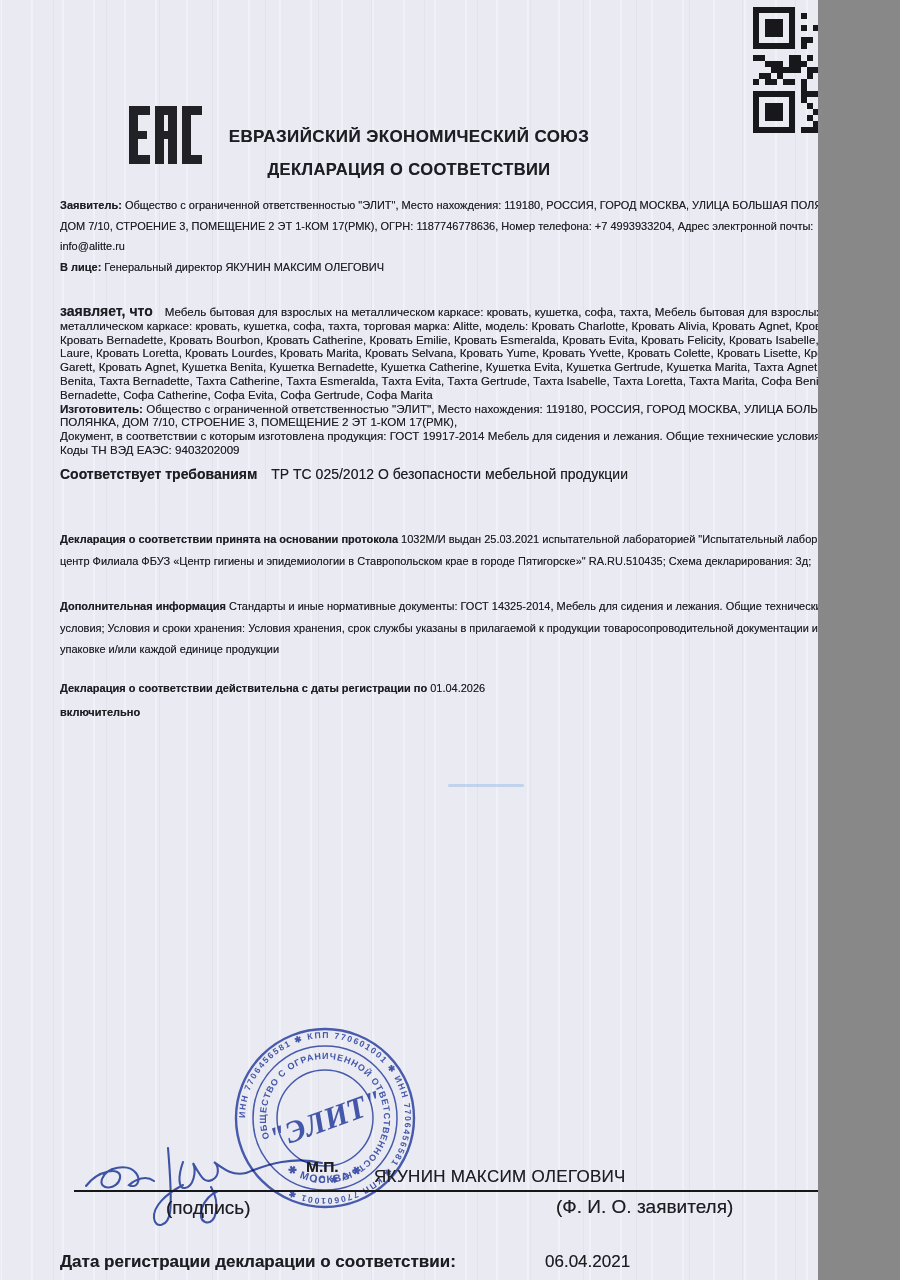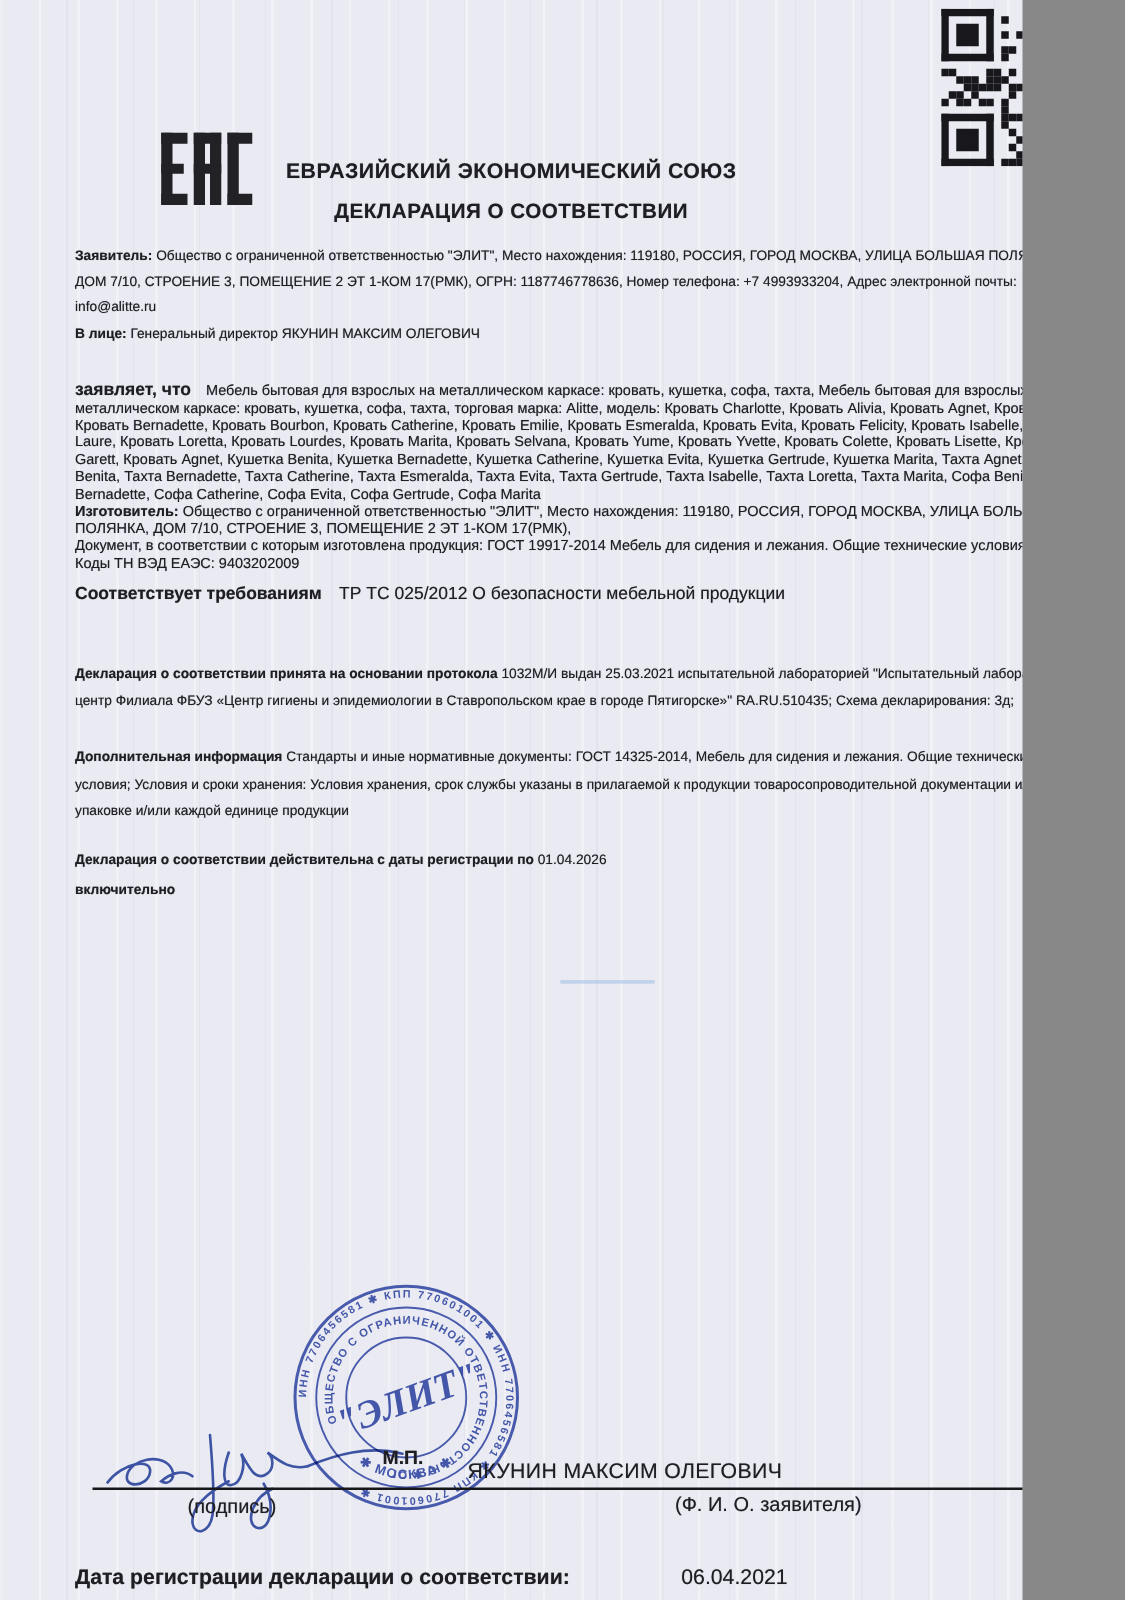--- a/index.html
+++ b/index.html
@@ -31,21 +31,21 @@
   b.lbl { font-weight:bold; }
   .small-line { display:block; }
   
   .eac { left:128px; top:106px; }
   
   .qr { left:753px; top:7px; width:128px; height:126px; }
   
   .mp { left:306px; top:1158px; font-weight:bold; font-size:15.5px; }
   .fio-name { left:374px; top:1167px; font-size:17px; letter-spacing:0.3px; }
   .sig-line { left:74px; top:1190px; width:758px; height:2px; background:#17171a; }
-  .cap { font-size:16px; }
+  .cap { font-size:19px;margin-left:16px; }
   .cap-sign { left:150px; top:1197px; }
   .cap-name { left:540px; top:1196px; }
   .reg-row-label { left:60px; font-weight:bold; font-size:17px; }
   .reg-row-value { left:545px; font-size:17px; }
   .row1 { top:1246px;margin-top:32px; } .row2 { top:1252px; }
   .speck { left:884px; top:999px; width:7px; height:10px; background:#26262c; border-radius:60% 40% 55% 45%; transform:rotate(15deg); }
   .smudge { left:448px; top:784px; width:76px; height:3px; background:#9fc0e4; opacity:0.55; border-radius:2px; }
   .stamp-wrap { left:225px; top:1018px; width:200px; height:200px; mix-blend-mode:multiply; }
   .sig-wrap { left:70px; top:1132px; width:270px; height:115px; mix-blend-mode:multiply; }
 </style>

